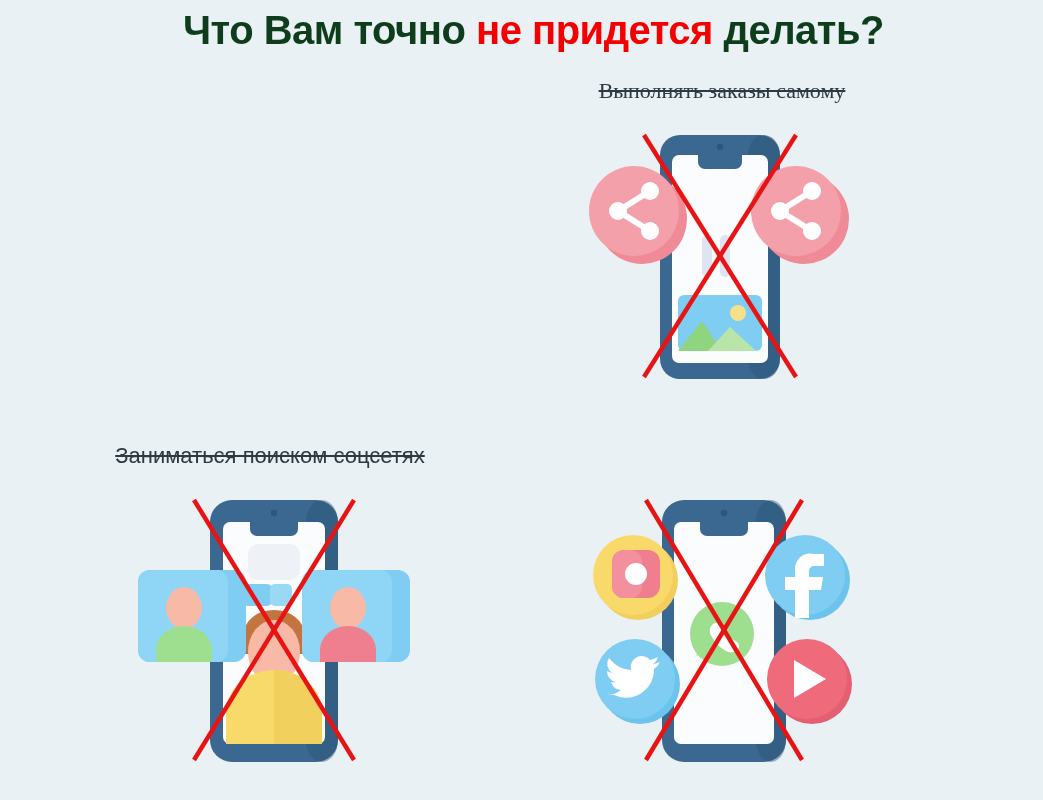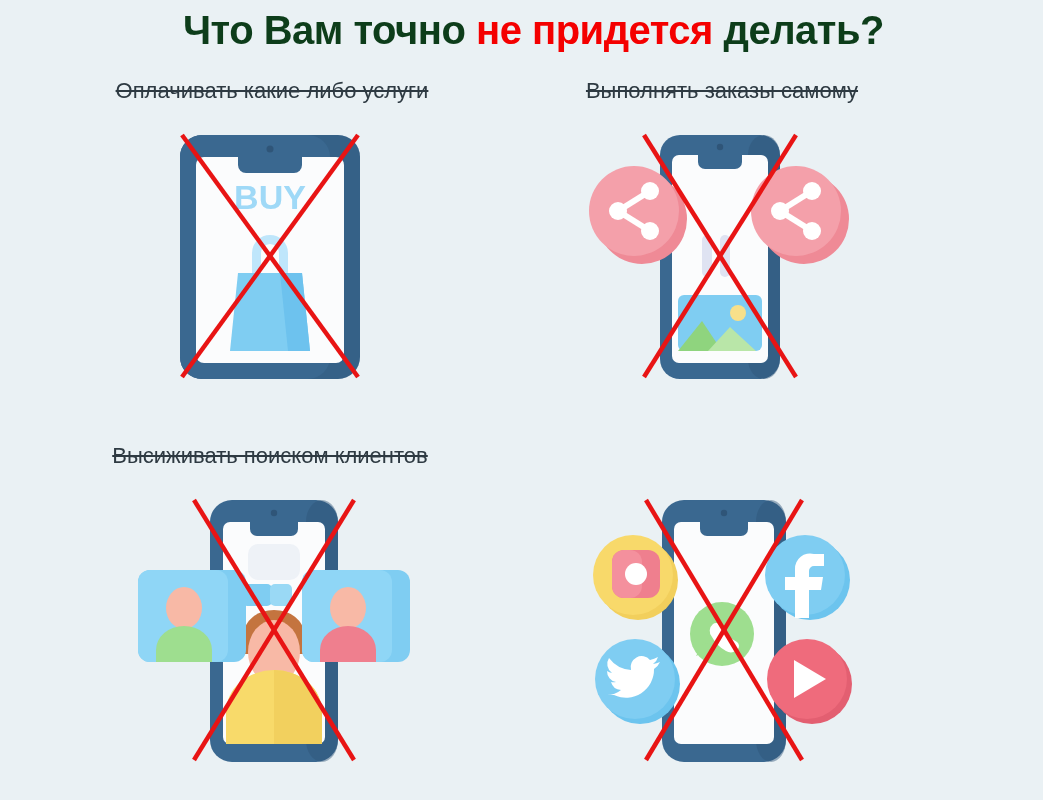--- a/index.html
+++ b/index.html
@@ -56,67 +56,41 @@
     width: 500px;
     text-align: center;
     font-size: 22px;
     color: #2e3a42;
     text-decoration: line-through;
     text-decoration-color: #2e3a42;
     text-decoration-thickness: 1.5px;
     white-space: nowrap;
   }
   .cell.c0 .cell-label { text-indent: 4px; }
-  .cell.c1 .cell-label { text-indent: 4px; }
+  .cell.c1 .cell-label { text-indent: 4px; font-family: Liberation Serif, serif; }
   .cell.c3 .cell-label { text-indent: 0px; }
 
   .art {
     position: absolute;
     top: 55px;
     left: 0;
     width: 500px;
     height: 300px;
   }
   .art svg { display: block; margin: 0 auto; }
 </style>
 </head>
 <body>
 
 <div id="main-heading">
   <span>Что Вам точно </span><span class="accent">не придется</span><span> делать?</span>
 </div>
 
 <div id="grid">
 
-  <div class="cell c0">
-    <div class="cell-label">Оплачивать какие либо услуги</div>
-    <div class="art">
-      <svg width="220" height="260" viewBox="0 0 220 260">
-
-        <rect x="20" y="8" width="180" height="244" rx="22" fill="#3a6890"></rect>
-        <rect x="20" y="8" width="180" height="244" rx="22" fill="#2f5578" opacity="0.35"></rect>
-        <rect x="20" y="8" width="150" height="244" rx="22" fill="#3a6890"></rect>
-
-        <rect x="36" y="30" width="148" height="206" rx="8" fill="#fbfcfd"></rect>
-
-        <path d="M78 30 h64 v8 a8 8 0 0 1 -8 8 h-48 a8 8 0 0 1 -8 -8 z" fill="#3a6890"></path>
-        <circle cx="110" cy="22" r="3.5" fill="#2f5578"></circle>
-
-        <text x="110" y="82" text-anchor="middle" font-family="'Liberation Sans', sans-serif" font-size="34" font-weight="bold" fill="#9fd9f7">BUY</text>
-
-        <path d="M92 126 a18 18 0 0 1 36 0 v22 h-9 v-22 a9 9 0 0 0 -18 0 v22 h-9 z" fill="#bfe6fb"></path>
-
-        <path d="M78 146 h64 l8 78 h-80 z" fill="#7fcdf2"></path>
-        <path d="M120 146 h22 l8 78 h-22 z" fill="#6dc2ee"></path>
-
-        <line x1="22" y1="8" x2="198" y2="250" stroke="#e81414" stroke-width="4.5"></line>
-        <line x1="198" y1="8" x2="22" y2="250" stroke="#e81414" stroke-width="4.5"></line>
-      </svg>
-    </div>
-  </div>
 
   <div class="cell c1">
     <div class="cell-label">Выполнять заказы самому</div>
     <div class="art">
       <svg width="280" height="260" viewBox="0 0 280 260">
 
         <rect x="80" y="8" width="120" height="244" rx="20" fill="#3a6890"></rect>
         <rect x="168" y="8" width="32" height="244" rx="20" fill="#2f5578" opacity="0.45"></rect>
         <rect x="92" y="28" width="96" height="208" rx="7" fill="#fbfcfd"></rect>
         <path d="M118 28 h44 v7 a7 7 0 0 1 -7 7 h-30 a7 7 0 0 1 -7 -7 z" fill="#3a6890"></path>
@@ -150,21 +124,21 @@
           <line x1="200" y1="84" x2="232" y2="104" stroke="#ffffff" stroke-width="6"></line>
         </g>
 
         <line x1="64" y1="8" x2="216" y2="250" stroke="#e81414" stroke-width="4.5"></line>
         <line x1="216" y1="8" x2="64" y2="250" stroke="#e81414" stroke-width="4.5"></line>
       </svg>
     </div>
   </div>
 
   <div class="cell c2">
-    <div class="cell-label">Высиживать поиском клиентов</div>
+    <div class="cell-label">Заниматься поиском соцсетях</div>
     <div class="art">
       <svg width="300" height="280" viewBox="0 0 300 280">
 
         <rect x="90" y="8" width="128" height="262" rx="22" fill="#3a6890"></rect>
         <rect x="186" y="8" width="32" height="262" rx="22" fill="#2f5578" opacity="0.45"></rect>
         <rect x="103" y="30" width="102" height="222" rx="7" fill="#fbfcfd"></rect>
         <path d="M130 30 h48 v7 a7 7 0 0 1 -7 7 h-34 a7 7 0 0 1 -7 -7 z" fill="#3a6890"></path>
         <circle cx="154" cy="21" r="3.2" fill="#2f5578"></circle>
 
         <rect x="128" y="52" width="52" height="36" rx="10" fill="#eef2f7"></rect>

